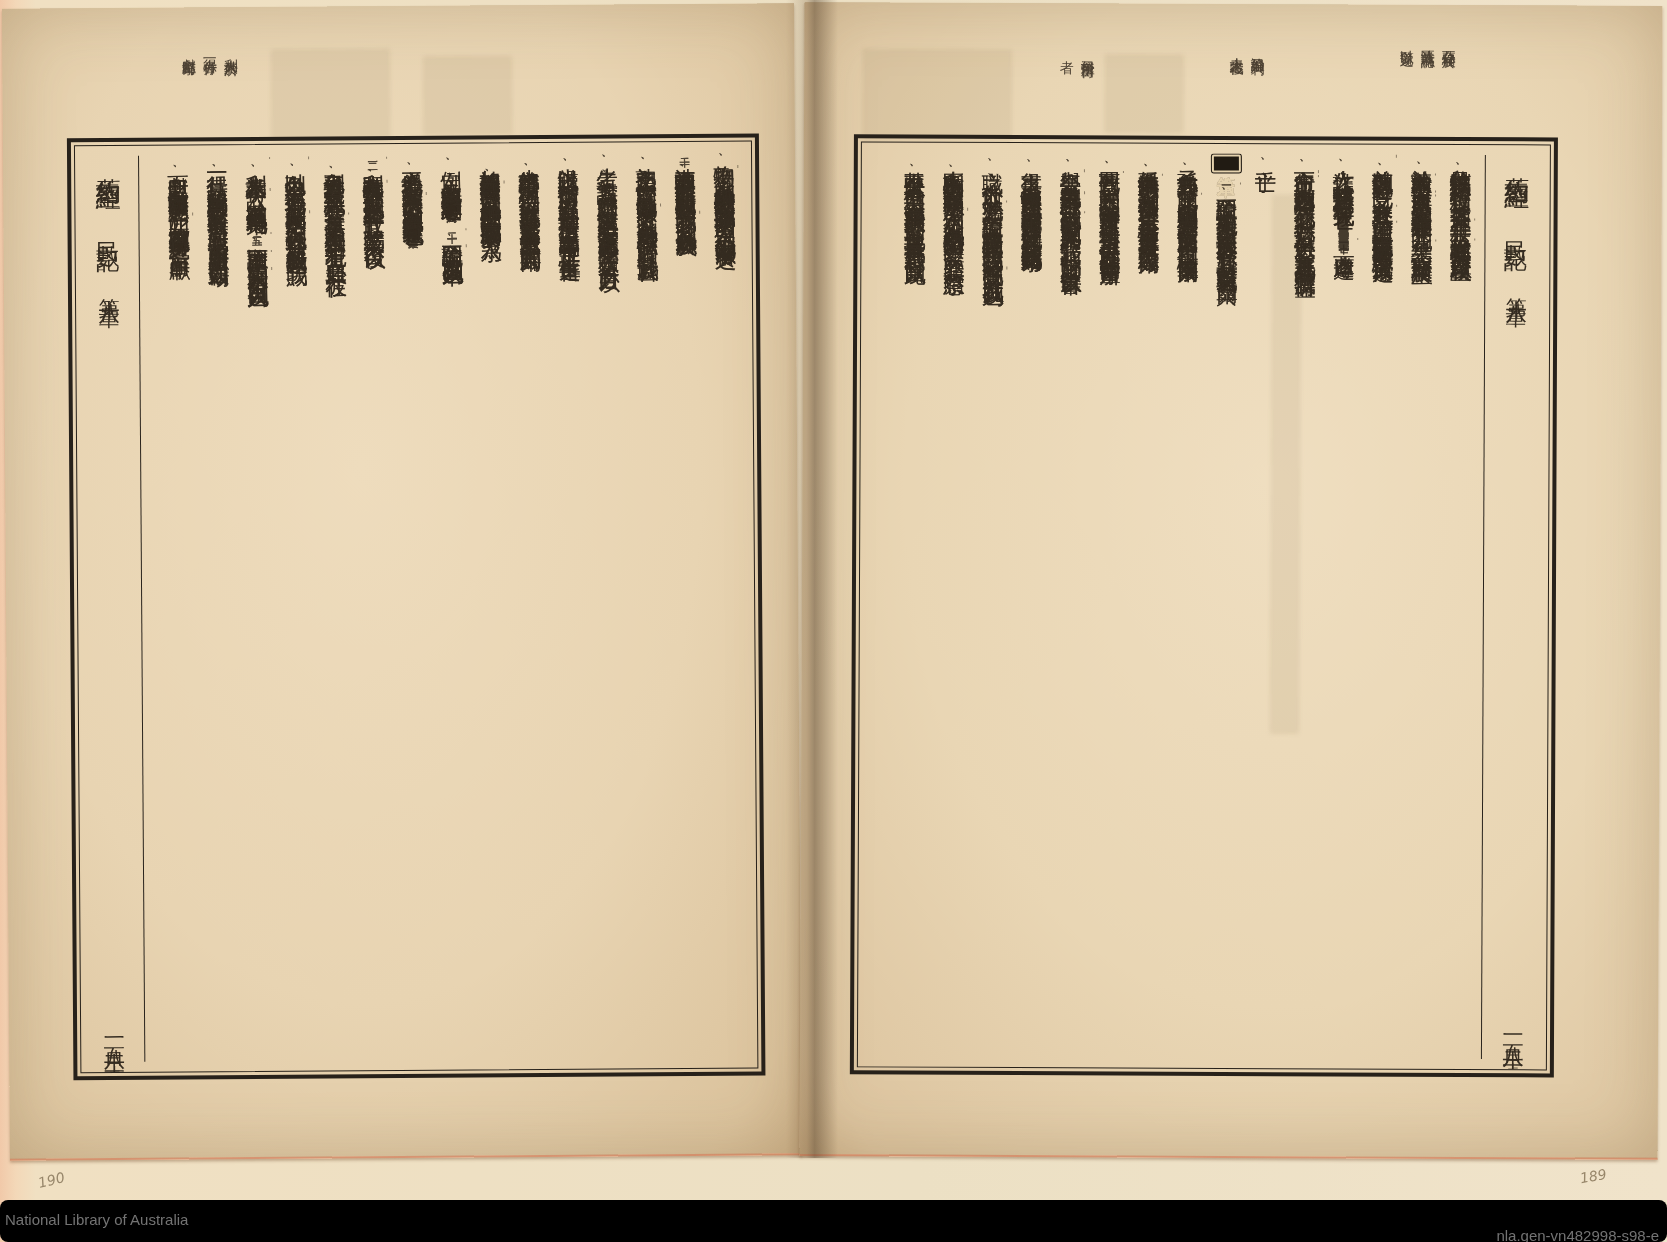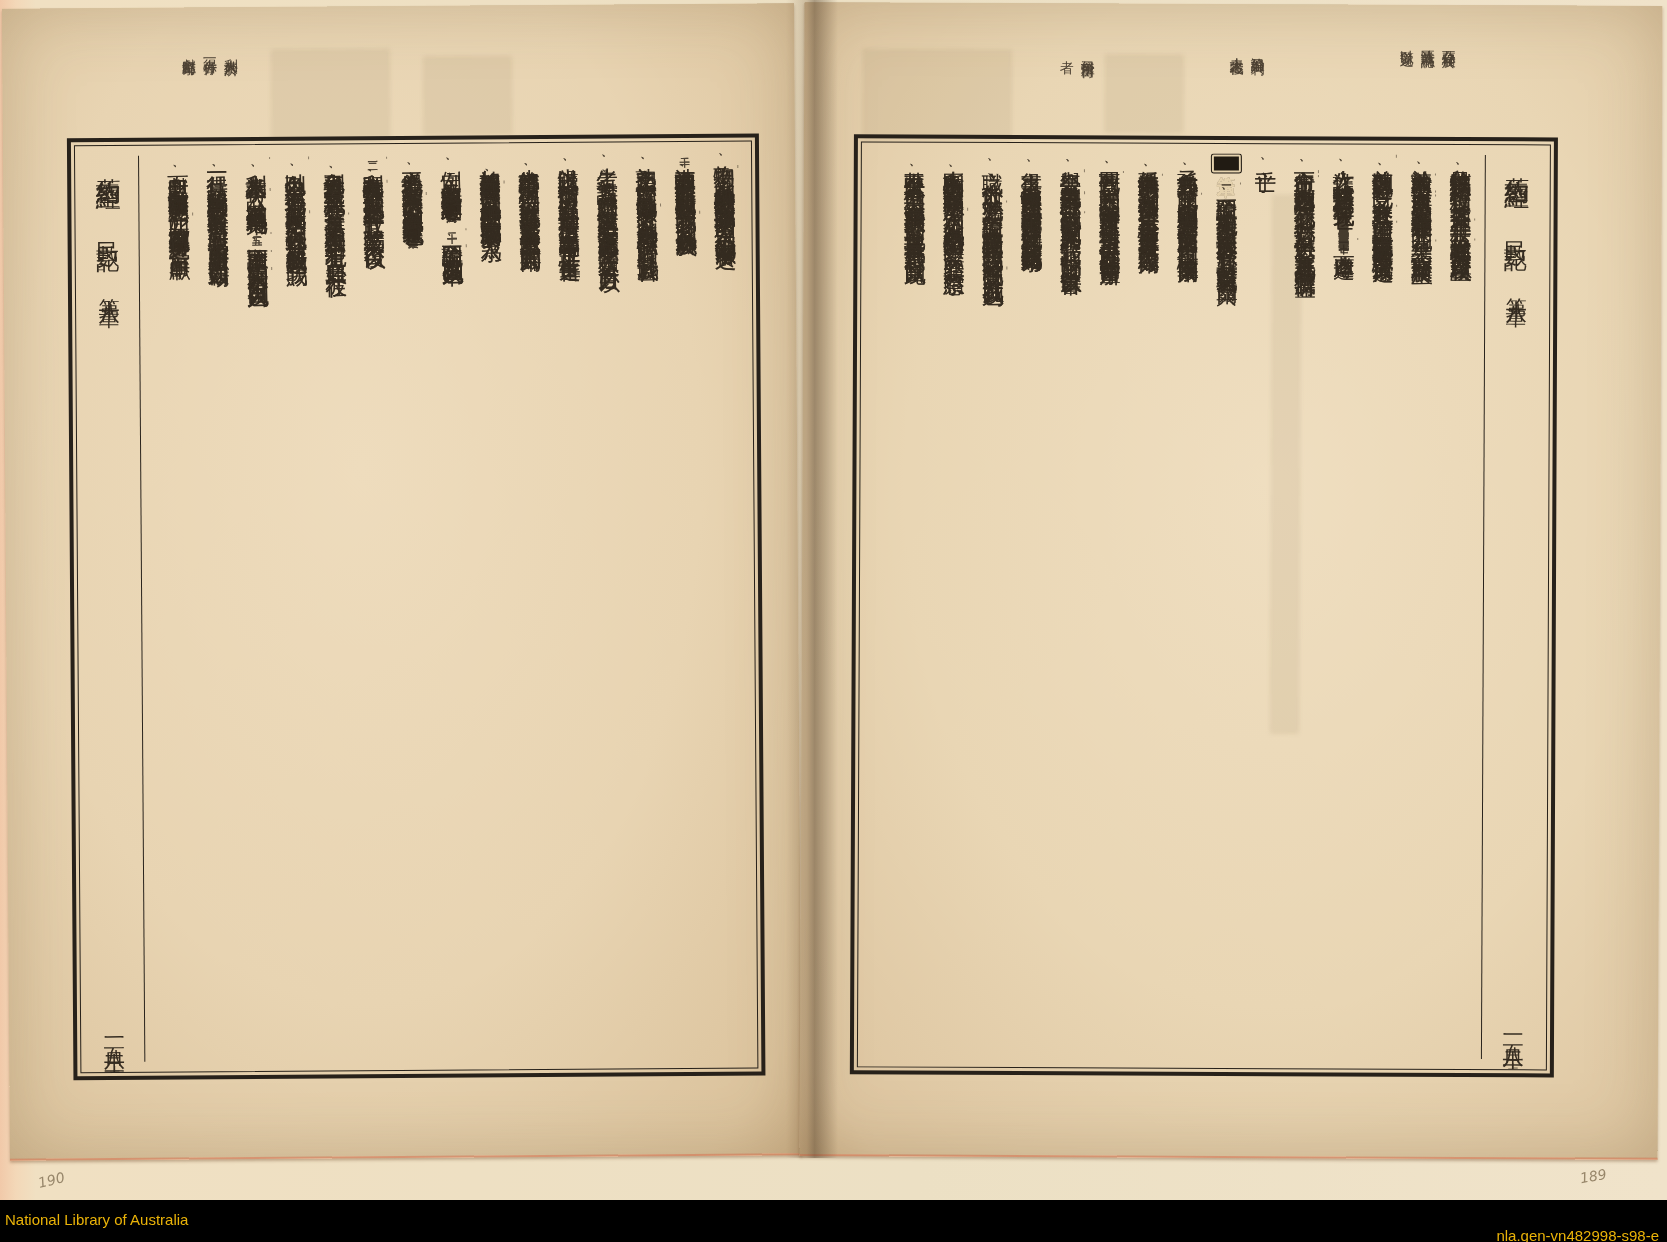--- a/index.html
+++ b/index.html
@@ -39,21 +39,21 @@
   .t-work{font-size:25px;margin-top:2px;}
   .t-book{font-size:23px;margin-top:54px;}
   .t-chap{font-size:21px;margin-top:48px;}
   .t-sp{flex:1;}
   .t-page{font-size:21px;}
   .t-catch{font-size:12px;opacity:.65;margin-top:14px;}
   .notes{position:absolute;display:flex;flex-direction:row-reverse;color:#4c4133;}
   .ncol{writing-mode:vertical-rl;text-orientation:upright;font-size:14px;line-height:21px;letter-spacing:1px;}
   .ghost{position:absolute;background:rgba(130,105,70,.10);filter:blur(2px);border-radius:3px;}
   #footer{position:absolute;left:0;bottom:0;width:1667px;height:42px;background:#000;
-    color:#eab308;font-family:"Liberation Sans",sans-serif;font-size:15px;}
+    color:#737373;font-family:"Liberation Sans",sans-serif;font-size:15px;border-radius:8px;}
   #footer .fl{position:absolute;left:5px;top:0;line-height:40px;}
   #footer .fr{position:absolute;right:8px;top:16px;line-height:40px;}
   .pencil{position:absolute;color:#97866a;font-size:14px;font-style:italic;font-family:"DejaVu Sans",sans-serif;}
 </style>
 </head>
 <body>
 
 <div id="photo">
 
   <div class="paper" id="paper-left">

